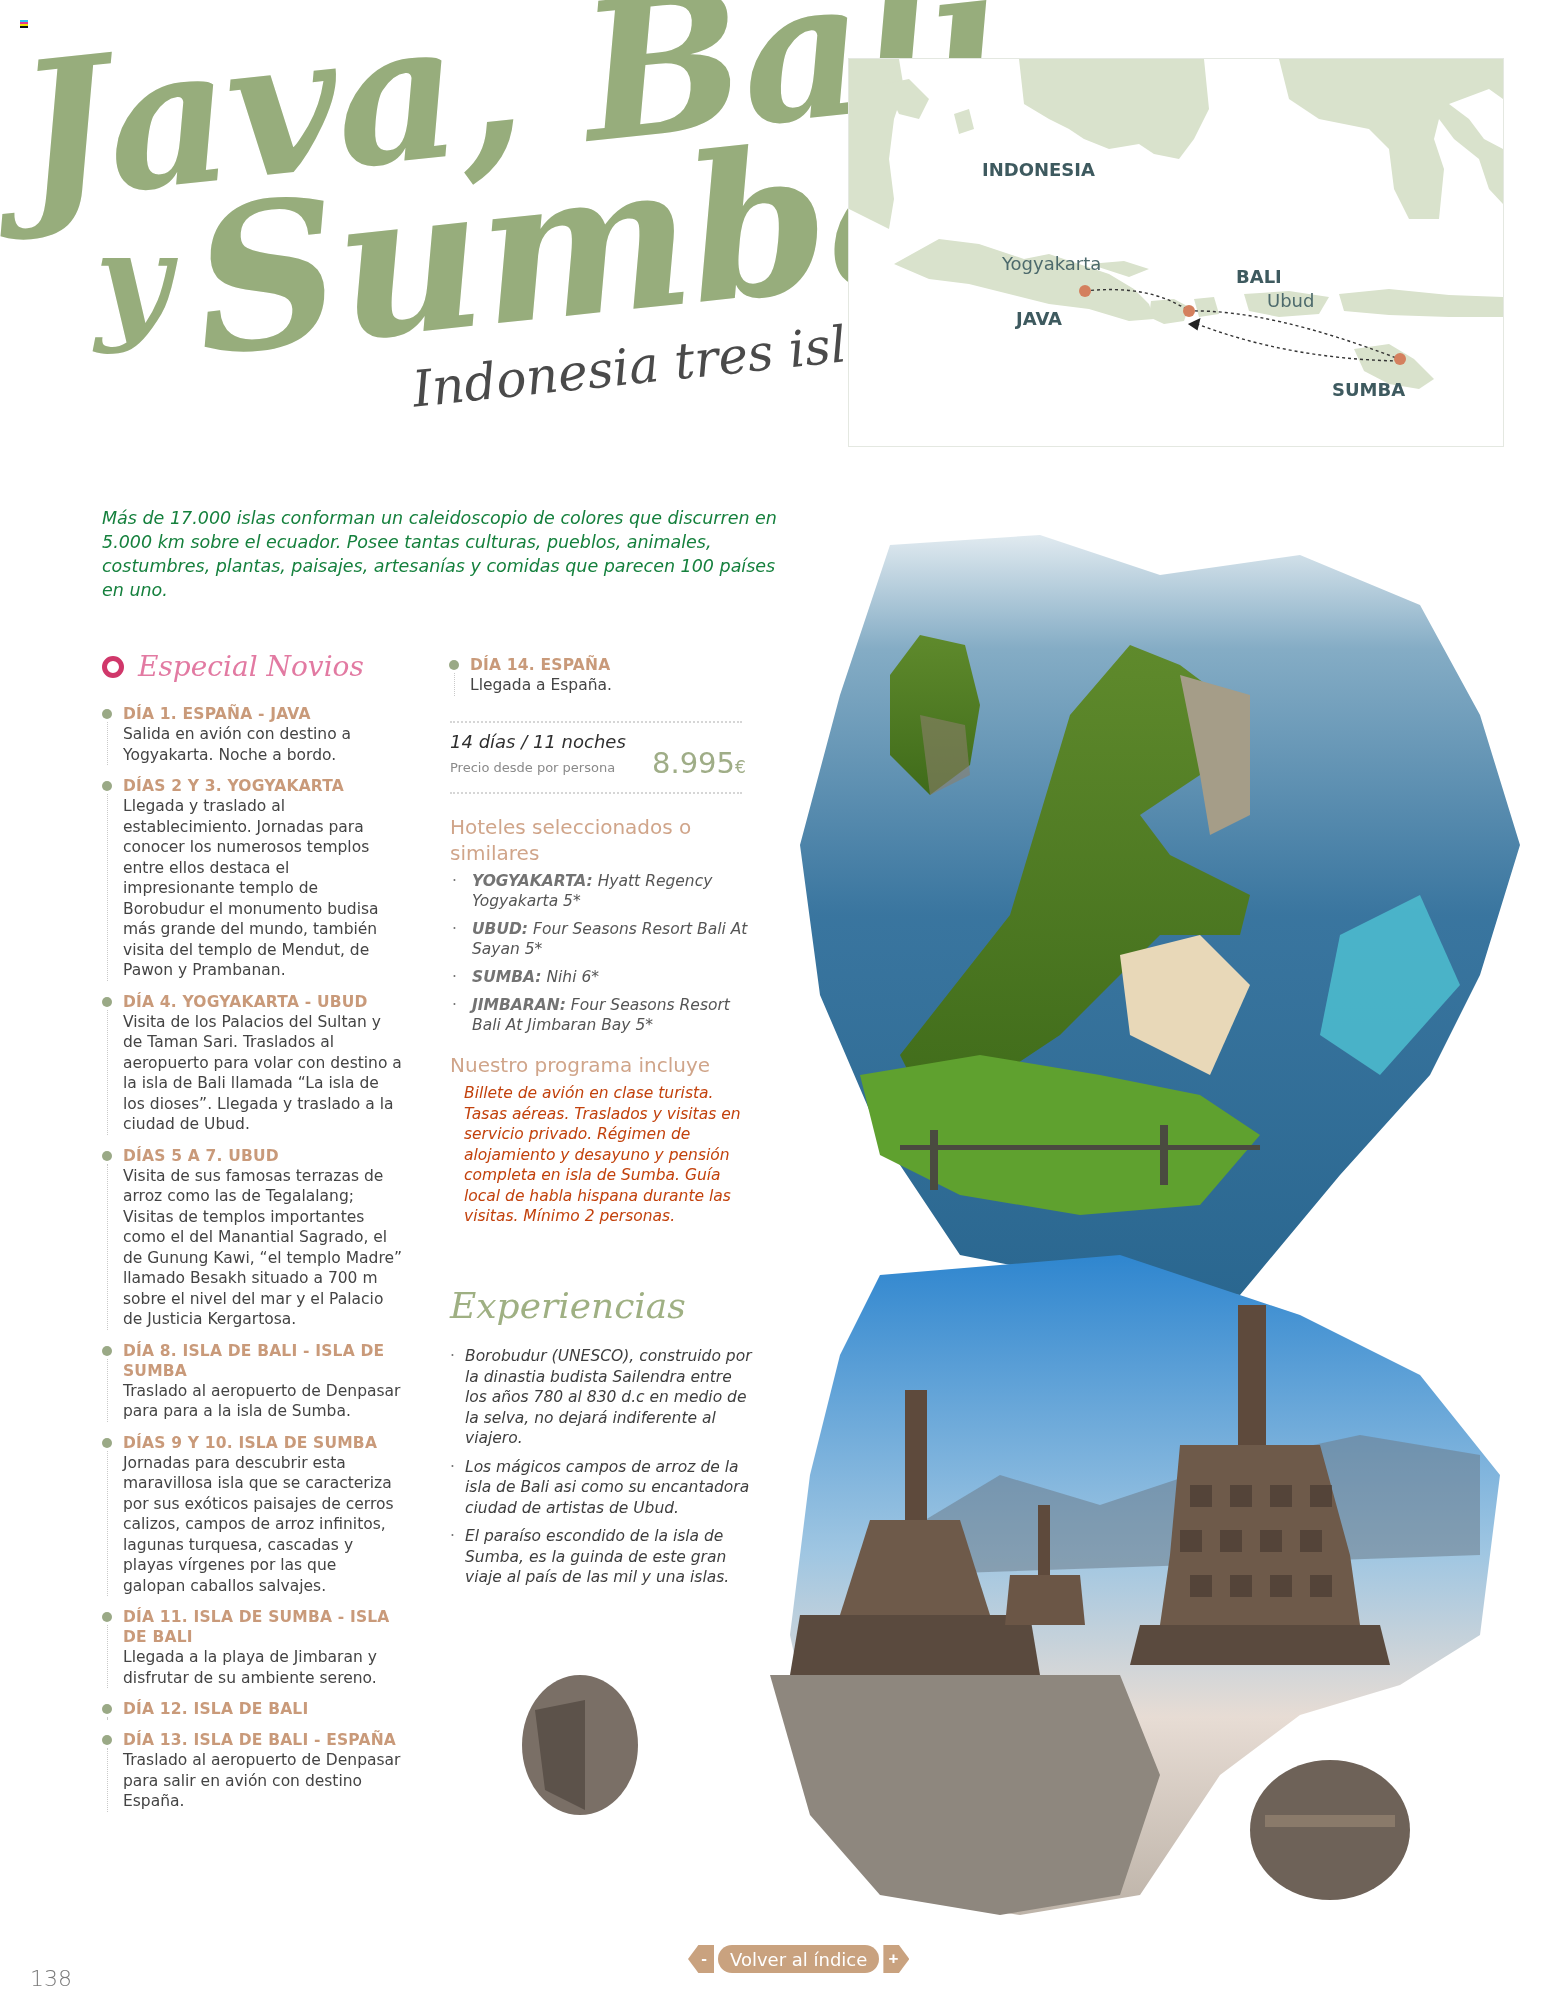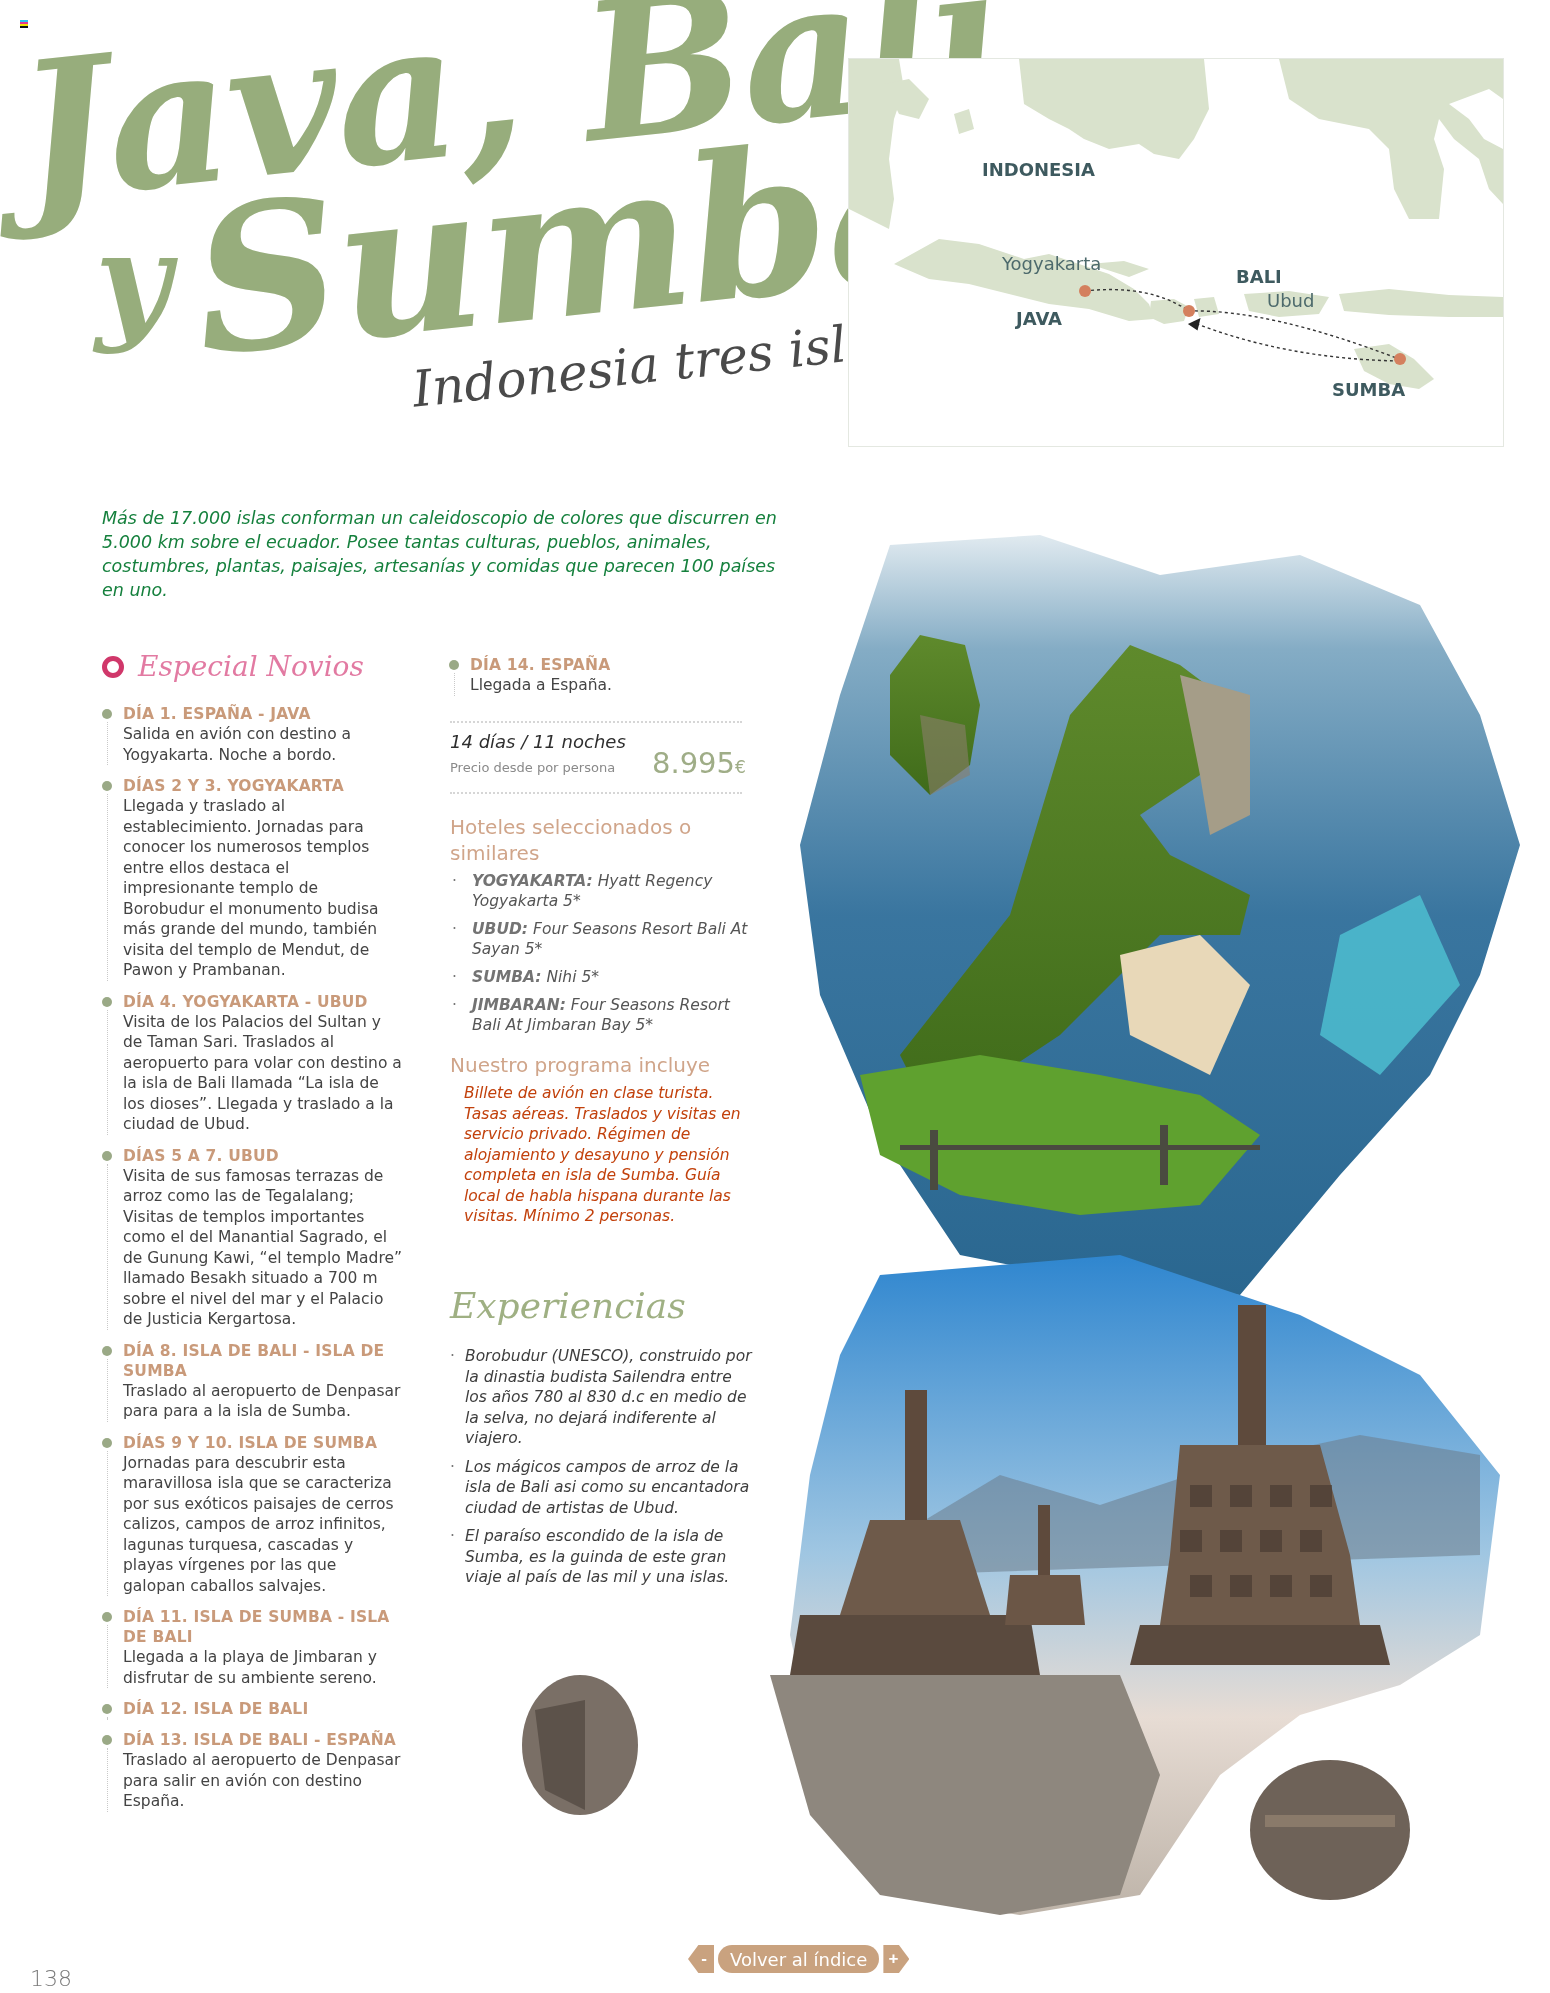--- a/index.html
+++ b/index.html
@@ -205,21 +205,21 @@
 <div class="abs dotted sep1"></div>
 <div class="abs dur">14 días / 11 noches</div>
 <div class="abs perp">Precio desde por persona</div>
 <div class="abs price"><span>8.995</span><span class="cur">€</span></div>
 <div class="abs dotted sep2"></div>
 
 <div class="abs sec-h hoteles-h">Hoteles seleccionados o similares</div>
 <div class="abs hotels">
   <div class="it"><b>YOGYAKARTA:</b> <span>Hyatt Regency Yogyakarta 5*</span></div>
   <div class="it"><b>UBUD:</b> <span>Four Seasons Resort Bali At Sayan 5*</span></div>
-  <div class="it"><b>SUMBA:</b> <span>Nihi 5*</span></div>
+  <div class="it"><b>SUMBA:</b> <span>Nihi 6*</span></div>
   <div class="it"><b>JIMBARAN:</b> <span>Four Seasons Resort Bali At Jimbaran Bay 5*</span></div>
 </div>
 
 <div class="abs sec-h prog-h">Nuestro programa incluye</div>
 <div class="abs prog">Billete de avión en clase turista. Tasas aéreas. Traslados y visitas en servicio privado. Régimen de alojamiento y desayuno y pensión completa en isla de Sumba. Guía local de habla hispana durante las visitas. Mínimo 2 personas.</div>
 
 <div class="abs exp-h">Experiencias</div>
 <div class="abs exp">
   <div class="it">Borobudur (UNESCO), construido por la dinastia budista Sailendra entre los años 780 al 830 d.c en medio de la selva, no dejará indiferente al viajero.</div>
   <div class="it">Los mágicos campos de arroz de la isla de Bali asi como su encantadora ciudad de artistas de Ubud.</div>

